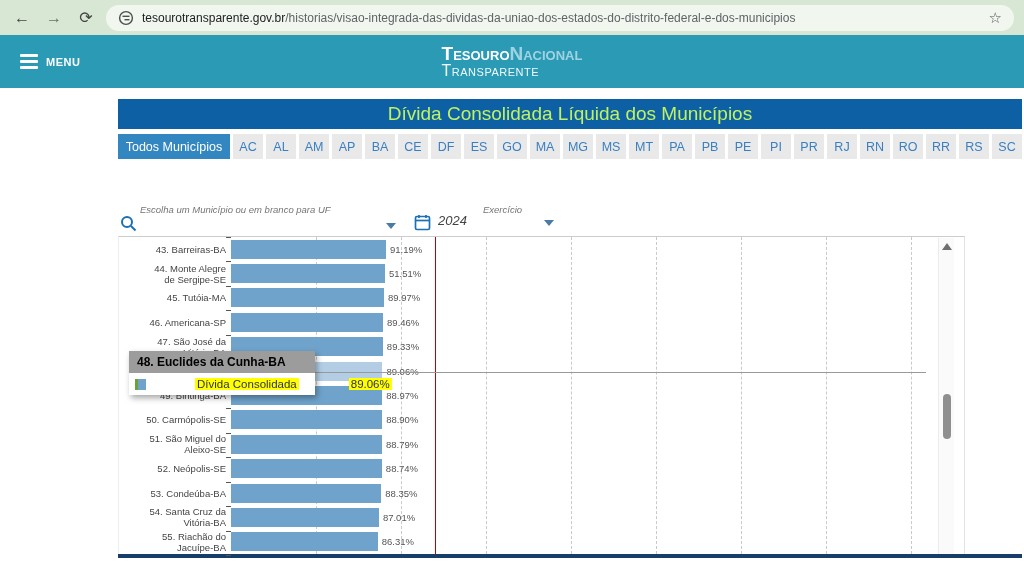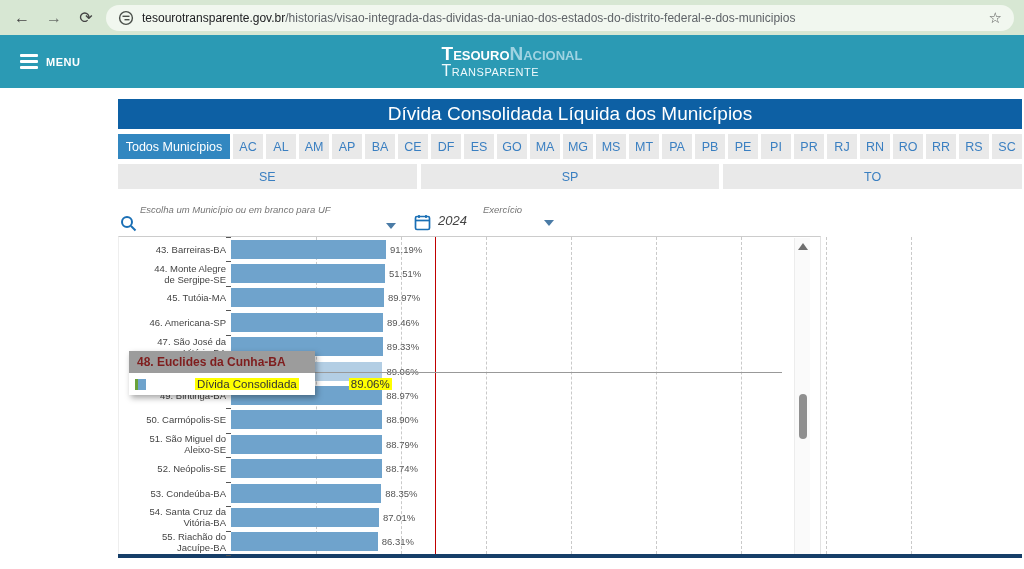--- a/index.html
+++ b/index.html
@@ -29,21 +29,21 @@
   .logo { position:absolute; left:0; right:0; text-align:center; pointer-events:none; }
   .logo .l1 { font-variant:small-caps; font-weight:bold; font-size:19px; line-height:19px; color:#fff; }
   .logo .l1 .nac { color:#9fd3e2; }
   .logo .l2 { font-variant:small-caps; font-weight:300; font-size:16px; line-height:15px;
     color:#eef9fc; letter-spacing:.5px; }
   .logo-inner{ display:inline-block; text-align:left; }
 
   
   .panel { position:relative; width:1024px; height:481px; background:#fff; }
   .title-bar { position:absolute; left:118px; top:11px; width:904px; height:30px;
-    background:#0d60a4; color:#ffffff; font-size:19px; display:flex; align-items:center;
+    background:#0d60a4; color:#bef264; font-size:19px; display:flex; align-items:center;
     justify-content:center; }
 
   .tabs-row1 { position:absolute; left:118px; top:46px; width:904px; height:25px;
     display:flex; gap:3px; }
   .tab { border:none; background:#e9e9e9; color:#3a7fc1; font-size:12.5px;
     font-family:"Liberation Sans",sans-serif; cursor:pointer; flex:1; }
   .tab.sel { background:#3287c0; color:#fff; flex:0 0 112px; }
   .tabs-row2 { position:absolute; left:118px; top:76px; width:904px; height:25px;
     display:flex; gap:4px; }
   .tab-wide { border:none; background:#e9e9e9; color:#3a7fc1; font-size:12.5px;
@@ -58,21 +58,21 @@
     border-bottom:1px solid #9a9a9a; cursor:pointer; }
   .dd-arrow { position:absolute; right:2px; top:7px; width:0; height:0;
     border-left:5px solid transparent; border-right:5px solid transparent;
     border-top:6px solid #4a7ba6; }
   .cal-icon { position:absolute; left:296px; top:14px; }
   .exerc-label { left:320px; top:4px;padding-left:45px; }
   .exerc-field { position:absolute; left:320px; top:13px; width:118px; height:25px;
     border-bottom:1px solid #9a9a9a; font-size:13px; color:#444; cursor:pointer; }
 
   
-  .chart { position:absolute; left:118px; top:148px; width:703px; height:318px;
+  .chart { position:absolute; left:118px; top:148px; width:847px; height:318px;
     background:#fff; border-top:1px solid #ccc; border-right:1px solid #e3e3e3;
     border-left:1px solid #eee; }
   .gridline { position:absolute; top:0; bottom:0; width:0;
     border-left:1px dashed #c9c9c9; z-index:1; }
   .limit-line { position:absolute; top:0; bottom:0; width:0;
     border-left:1px solid #c00000; z-index:2; }
   .axis-tick { position:absolute; left:107px; width:5px; height:1px; background:#555; z-index:2; }
   .rows { position:absolute; inset:0; display:flex; flex-direction:column; z-index:2; }
   .crow { flex:1; display:flex; align-items:center; }
   .clabel { width:112px; padding-right:5px; text-align:right; font-size:9.5px;
@@ -80,21 +80,21 @@
   .barwrap { flex:1; position:relative; height:19px; }
   .bar { position:absolute; left:0; top:0; height:19px; background:#6fa3cc; }
   .bar.hl { background:#b3cee4; }
   .cval { position:absolute; top:4px; font-size:9.5px; color:#555; white-space:nowrap; }
   .crosshair { position:absolute; left:112px; right:38px; height:0;
     border-top:1px solid #999; z-index:3; }
 
   
   .tooltip { position:absolute; left:10px; top:114px; width:186px; z-index:5;
     box-shadow:2px 3px 6px rgba(0,0,0,.35); }
-  .tt-head { background:#9c9c9c; color:#7f1d1d; font-size:12px; font-weight:bold;
+  .tt-head { background:#9c9c9c; color:#000000; font-size:12px; font-weight:bold;
     padding:4px 8px; white-space:nowrap; }
   .tt-body { background:#fff; padding:5px 6px; display:flex; align-items:center;gap:45px; }
   .tt-swatch { width:11px; height:11px; background:#6fa3cc; border-left:3px solid #6aa23a;
     margin-right:4px; flex:0 0 auto; }
   .tt-hl { background:#ffff00; color:#333; font-size:11.5px; padding:0 2px; white-space:nowrap; }
   .tt-val { margin-left:5px; }
 
   
   .vscroll { position:absolute; right:10px; top:1px; bottom:0; width:16px;
     background:#fafafa; border-left:1px solid #ececec; z-index:4; }
@@ -167,25 +167,20 @@
       <button class="tab">PB</button>
       <button class="tab">PE</button>
       <button class="tab">PI</button>
       <button class="tab">PR</button>
       <button class="tab">RJ</button>
       <button class="tab">RN</button>
       <button class="tab">RO</button>
       <button class="tab">RR</button>
       <button class="tab">RS</button>
       <button class="tab">SC</button>
-    </div>
-  <div class="tabs-row2" id="tabs-row2">
-      <button class="tab-wide">SE</button>
-      <button class="tab-wide">SP</button>
-      <button class="tab-wide">TO</button>
     </div>
 
   <div class="filters">
     <svg class="search-icon" width="17" height="17" viewBox="0 0 17 17">
       <circle cx="7" cy="7" r="5" fill="none" stroke="#1a6fb5" stroke-width="2"></circle>
       <line x1="11" y1="11" x2="15.5" y2="15.5" stroke="#1a6fb5" stroke-width="2"></line>
     </svg>
     <div class="f-label muni-label">Escolha um Município ou em branco para UF</div>
     <div class="muni-field">
       <span></span>

